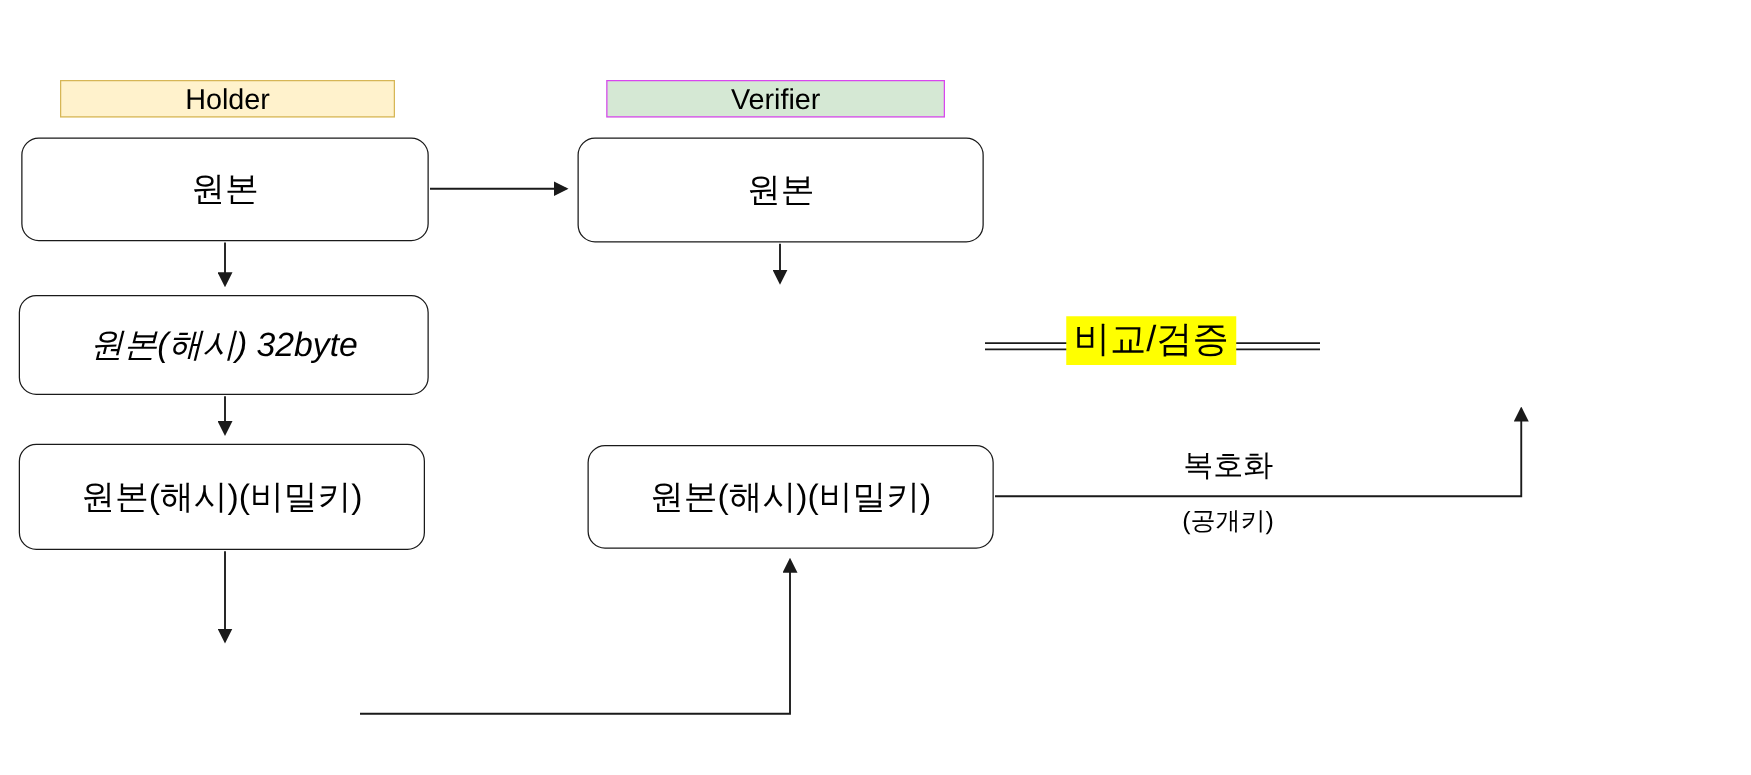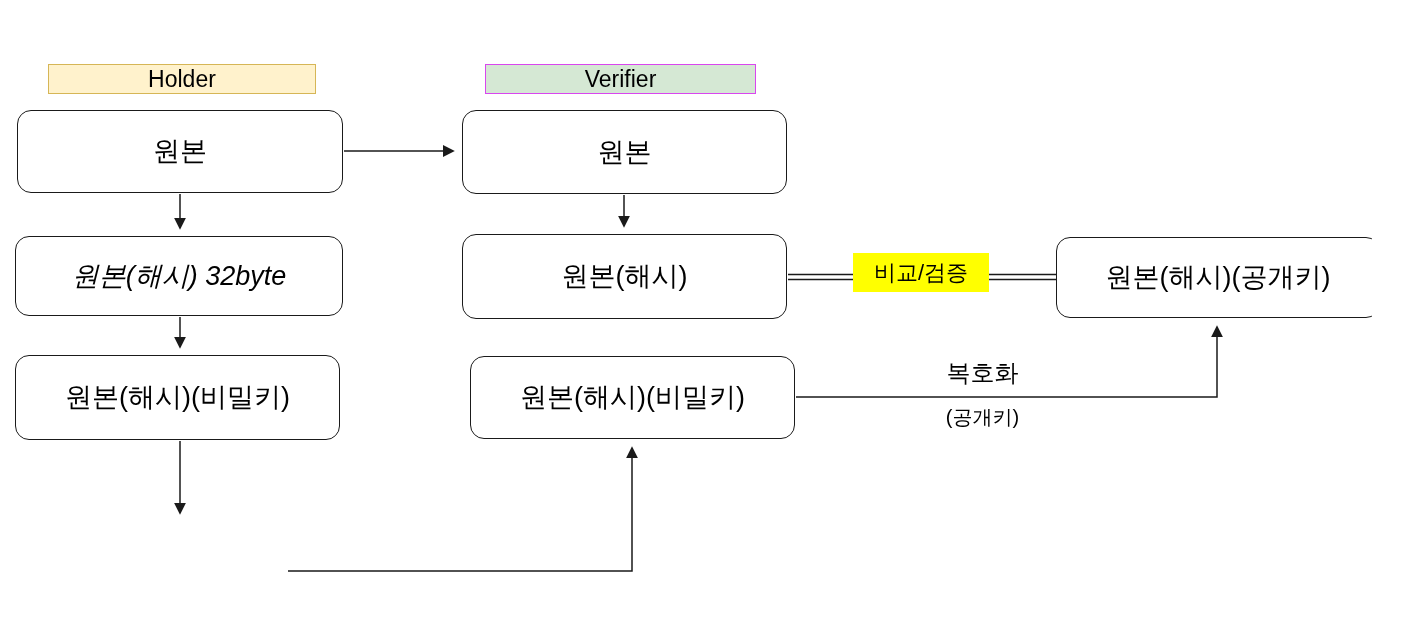--- a/index.html
+++ b/index.html
@@ -35,21 +35,21 @@
   #verifier-secret   { left:470px;  top:324px; width:325px; height:83px; }
   #blockchain {
     left:73px; top:489px; width:214px; height:101px;
     background:#F8CECC; border:2px solid #B85450; border-radius:18px;
     font-weight:700; font-size:30px;
   }
 
   .edge-label { position:absolute; text-align:center; }
   #compare-label {
     left:853px; top:221px; width:136px; height:39px;
-    background:#FFFF00; font-size:22px; line-height:39px; white-space:nowrap;
+    background:#FFFF00; font-size:29px; line-height:39px; white-space:nowrap;
   }
   #decrypt-label     { left:925px; top:327px; width:115px; font-size:24px; line-height:1.2; }
   #decrypt-key-label { left:925px; top:373px; width:115px; font-size:20px; line-height:1.2; }
 </style>
 </head>
 <body>
 
 <div class="canvas">
 
   <svg class="connectors" width="1401" height="620" viewBox="0 0 1401 620" aria-hidden="true">
@@ -69,22 +69,20 @@
     <line class="edge thin" x1="788" y1="242.5" x2="1056" y2="242.5"></line>
     <line class="edge thin" x1="788" y1="247.5" x2="1056" y2="247.5"></line>
   </svg>
 
   <div class="tag holder">Holder</div>
   <div class="tag verifier">Verifier</div>
 
   <div class="node" id="holder-original">원본</div>
   <div class="node" id="verifier-original">원본</div>
   <div class="node" id="holder-hash">원본(해시) 32byte</div>
-  <div class="node" id="verifier-hash">원본(해시)</div>
-  <div class="node" id="verifier-pubkey">원본(해시)(공개키)</div>
   <div class="node" id="holder-secret">원본(해시)(비밀키)</div>
   <div class="node" id="verifier-secret">원본(해시)(비밀키)</div>
 
   <div class="edge-label" id="compare-label">비교/검증</div>
   <div class="edge-label" id="decrypt-label">복호화</div>
   <div class="edge-label" id="decrypt-key-label">(공개키)</div>
 
 </div>
 
 </body></html>

